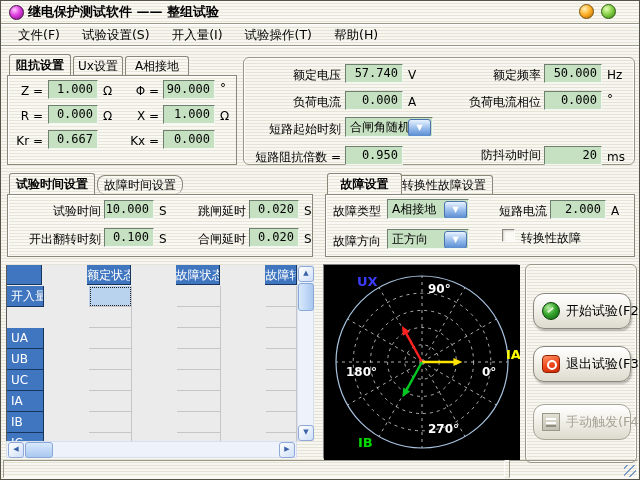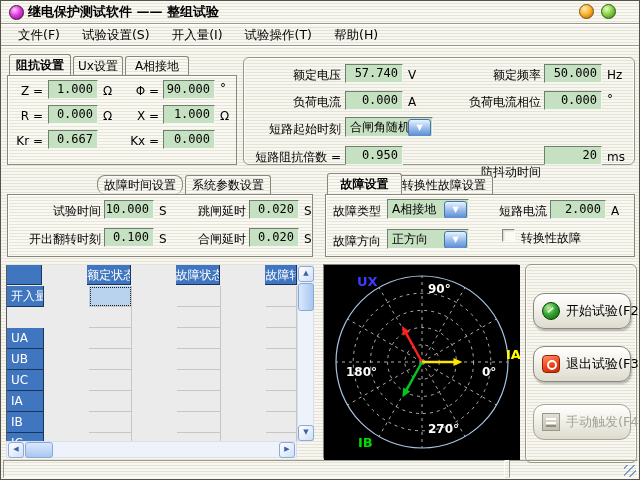--- a/index.html
+++ b/index.html
@@ -144,27 +144,27 @@
   <div class="abs lbl" style="left:456px;top:93px;width:84px">负荷电流相位</div>
   <div class="abs fld" style="left:543px;top:90px;width:58px">0.000</div>
   <div class="abs unit" style="left:606px;top:90px">°</div>
   <div class="abs lbl" style="left:256px;top:120px;width:84px">短路起始时刻</div>
   <div class="abs dd" style="left:344px;top:116px;width:88px">
     <span>合闸角随机</span>
     <span class="dd-btn">▼</span>
   </div>
   <div class="abs lbl" style="left:244px;top:148px;width:96px">短路阻抗倍数 =</div>
   <div class="abs fld" style="left:344px;top:145px;width:58px">0.950</div>
-  <div class="abs lbl" style="left:470px;top:163px;width:70px">防抖动时间</div>
+  <div class="abs lbl" style="left:470px;top:146px;width:70px">防抖动时间</div>
   <div class="abs fld" style="left:543px;top:145px;width:58px">20</div>
   <div class="abs unit" style="left:606px;top:148px">ms</div>
 
   <div class="abs tabs" id="ml-tabs" style="left:4px;top:172px;width:312px">
+      <div class="tab active" style="left: 4px; width: 86px;">试验时间设置</div>
       <div class="tab" style="left: 92px; width: 86px; border-radius: 8px;">故障时间设置</div>
-      <div class="tab" style="left: 180px; width: 86px;">系统参数设置</div>
     </div>
   <div class="abs tabbox stripe" style="left:6px;top:193px;width:306px;height:63px"></div>
   <div class="abs lbl" style="left:38px;top:202px;width:62px">试验时间</div>
   <div class="abs fld" style="left:103px;top:199px;width:50px">10.000</div>
   <div class="abs unit" style="left:158px;top:202px">S</div>
   <div class="abs lbl" style="left:183px;top:202px;width:62px">跳闸延时</div>
   <div class="abs fld" style="left:248px;top:199px;width:50px">0.020</div>
   <div class="abs unit" style="left:303px;top:202px">S</div>
   <div class="abs lbl" style="left:12px;top:230px;width:88px">开出翻转时刻</div>
   <div class="abs fld" style="left:103px;top:227px;width:50px">0.100</div>

